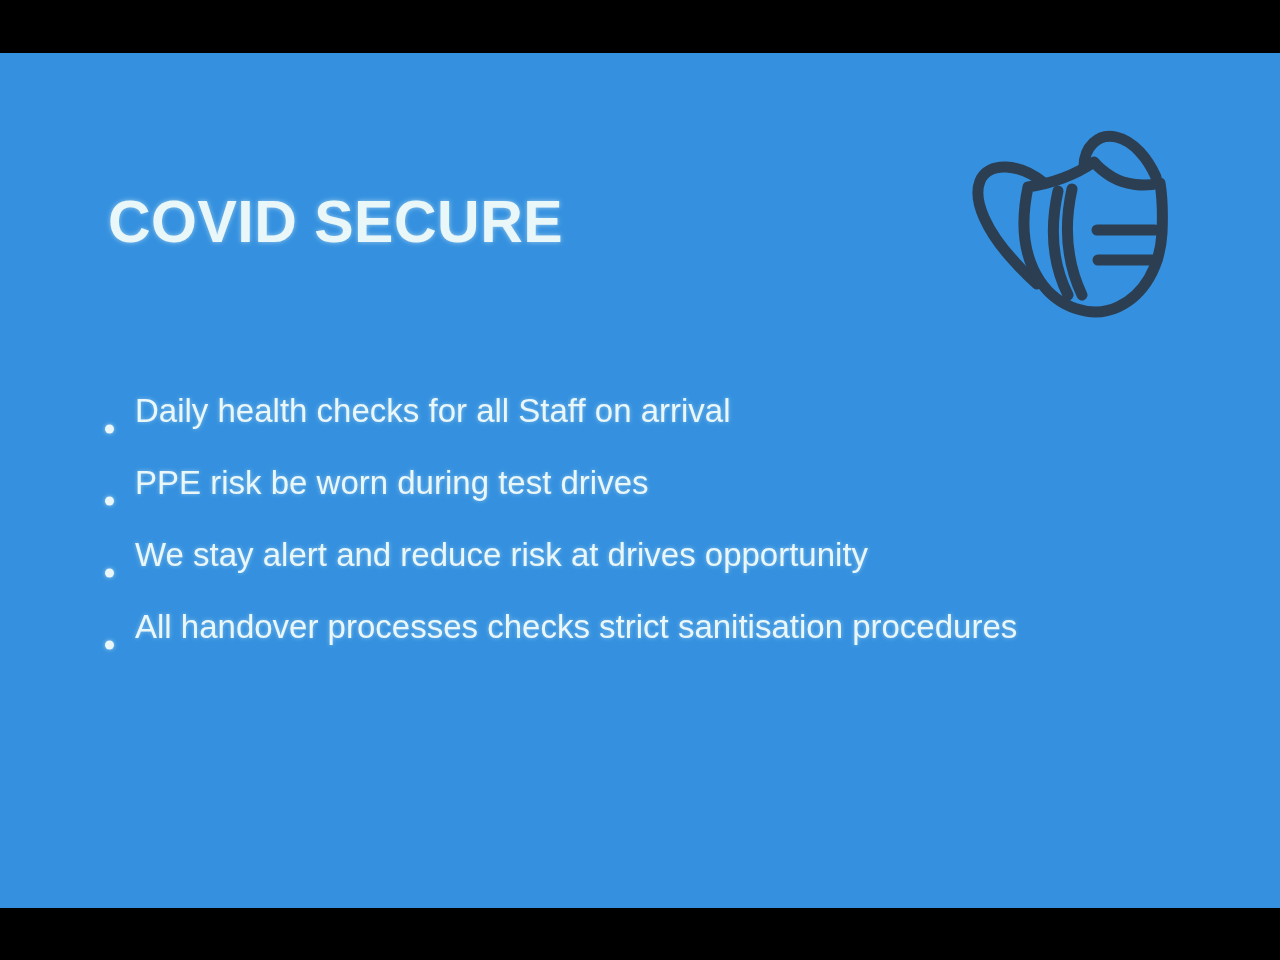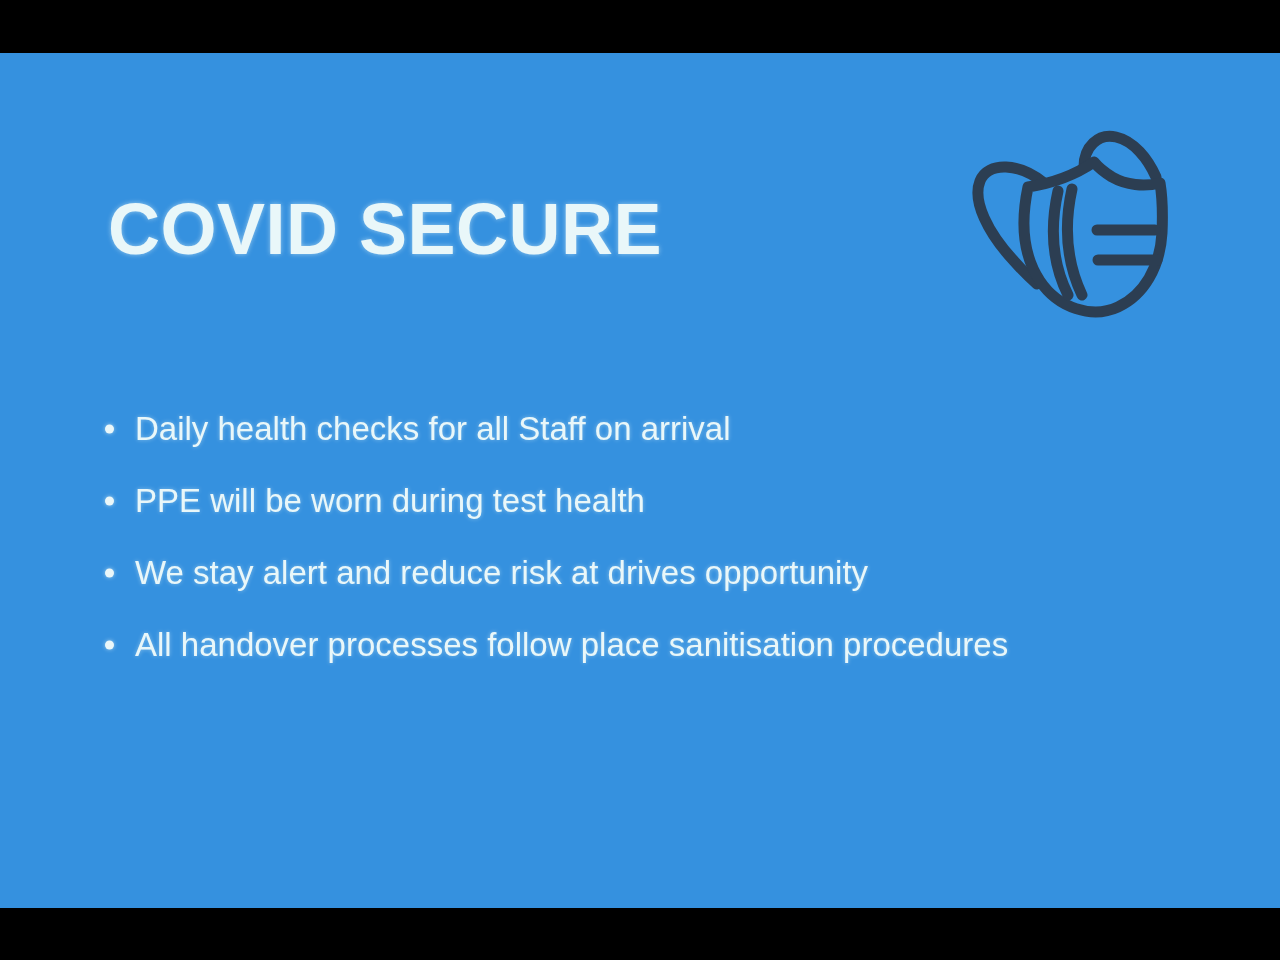--- a/index.html
+++ b/index.html
@@ -43,21 +43,21 @@
     overflow: hidden;
   }
 
   
   #slide-title {
     position: absolute;
     left: 108px;
     top: 140px;
     margin: 0;
     font-family: "Liberation Sans", sans-serif;
-    font-size: 72px;
+    font-size: 59px;
     font-weight: 700;
     letter-spacing: 0.5px;
     line-height: 1;
     color: #E9F7F9;
     white-space: nowrap;
     text-shadow: 0 0 5px rgba(235,250,252,0.55);
   }
 
   
   #mask-icon {
@@ -76,21 +76,20 @@
     top: 340px;
     width: 1120px;
     margin: 0;
     padding: 0;
     list-style: none;
   }
   .bullet-item {
     position: relative;
     height: 72px;
     display: flex;
-    align-items: center;
     padding-left: 33px;
   }
   .bullet-marker {
     position: absolute;
     left: 3px;
     top: 50%;
     transform: translateY(-50%);
     width: 9px;
     height: 9px;
     border-radius: 50%;
@@ -138,29 +137,29 @@
       </svg>
     </div>
 
     <ul id="bullet-list">
       <li class="bullet-item">
         <span class="bullet-marker"></span>
         <span class="bullet-text">Daily health checks for all Staff on arrival</span>
       </li>
       <li class="bullet-item">
         <span class="bullet-marker"></span>
-        <span class="bullet-text">PPE will be worn during test health</span>
+        <span class="bullet-text">PPE risk be worn during test drives</span>
       </li>
       <li class="bullet-item">
         <span class="bullet-marker"></span>
         <span class="bullet-text">We stay alert and reduce risk at drives opportunity</span>
       </li>
       <li class="bullet-item">
         <span class="bullet-marker"></span>
-        <span class="bullet-text">All handover processes follow place sanitisation procedures</span>
+        <span class="bullet-text">All handover processes checks strict sanitisation procedures</span>
       </li>
     </ul>
 
   </div>
 
   <div class="letterbox bottom"></div>
 
 </div>
 
 </body></html>

